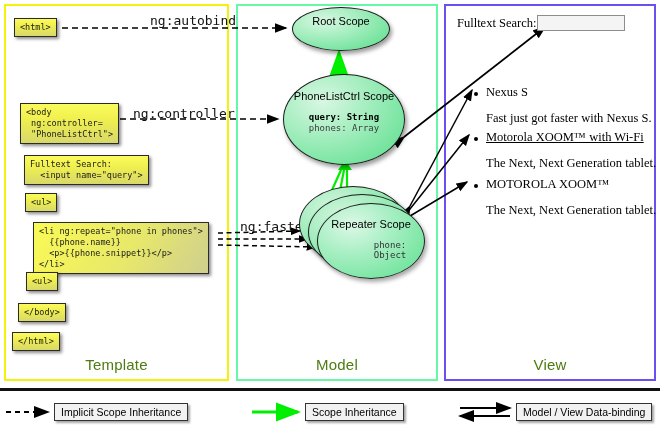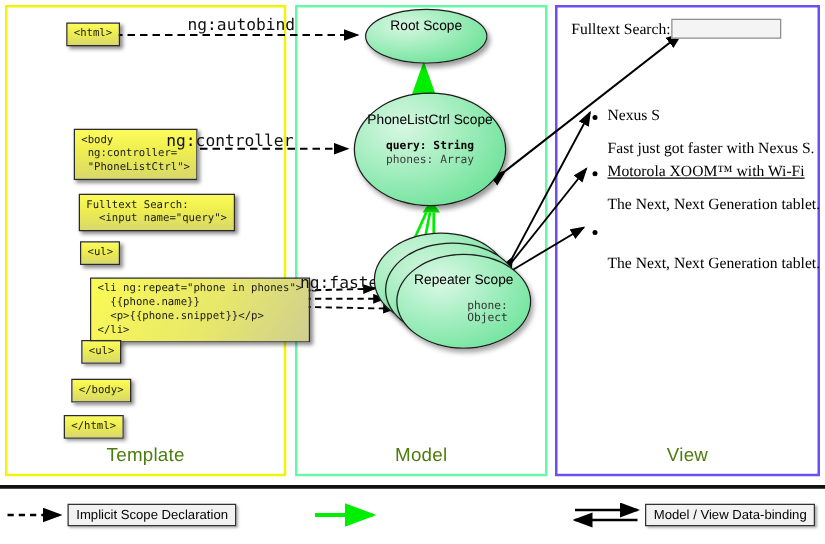--- a/index.html
+++ b/index.html
@@ -16,21 +16,21 @@
   .panel-label{position:absolute;width:100%;text-align:center;
                font-size:15px;color:#4d7c0f;bottom:6px;letter-spacing:.2px;}
 
   
   .codebox{position:absolute;box-sizing:border-box;
            border:1.5px solid #2b2b2b;
            background:linear-gradient(180deg,#fbfb5c 0%,#efef4f 40%,#d8d86a 100%);
            font-family:"DejaVu Sans Mono", monospace;
            font-size:8.5px;color:#1a1a1a;line-height:11px;
            padding:3px 5px;white-space:pre;
-           box-shadow:2px 2px 3px rgba(0,0,0,.45);margin-left:39px;}
+           box-shadow:2px 2px 3px rgba(0,0,0,.45);}
   #cb-html{left:14px;top:18px;}
   #cb-body{left:20px;top:103px;}
   #cb-search{left:24px;top:155px;}
   #cb-ul1{left:25px;top:193px;}
   #cb-li{left:33px;top:222px;
          background:linear-gradient(120deg,#fafa55 0%,#e8e86a 55%,#cfcf8f 100%);}
   #cb-ul2{left:26px;top:272px;}
   #cb-bodyend{left:18px;top:303px;}
   #cb-htmlend{left:12px;top:332px;}
 
@@ -198,37 +198,39 @@
 
   <div class="v-bullet" style="left:474px;top:92px;"></div>
   <div class="v-item" style="left:486px;top:85px;">Nexus S</div>
   <div class="v-item" style="left:486px;top:111px;">Fast just got faster with Nexus S.</div>
 
   <div class="v-bullet" style="left:474px;top:137px;"></div>
   <div class="v-item" style="left:486px;top:130px;text-decoration:underline;">Motorola XOOM™  with Wi-Fi</div>
   <div class="v-item" style="left:486px;top:156px;">The Next, Next Generation tablet.</div>
 
   <div class="v-bullet" style="left:474px;top:184px;"></div>
+  <div class="v-item" style="left:486px;top:177px;">MOTOROLA XOOM™</div>
   <div class="v-item" style="left:486px;top:203px;">The Next, Next Generation tablet.</div>
 
   <div id="legend">
     <div id="legend-rule"></div>
 
     <svg class="ov" style="height:47px;top:0;" viewBox="0 0 660 47">
       <defs>
         <marker id="lgA" markerWidth="8" markerHeight="8" refX="7" refY="3" orient="auto">
           <path d="M0,0 L8,3 L0,6 Z" fill="#000"></path>
         </marker>
         <marker id="lgG" markerWidth="8" markerHeight="8" refX="7" refY="3" orient="auto">
           <path d="M0,0 L8,3 L0,6 Z" fill="#00ee00"></path>
         </marker>
       </defs>
       <line x1="6" y1="24" x2="48" y2="24" stroke="#000" stroke-width="2" stroke-dasharray="5,4" marker-end="url(#lgA)"></line>
       <line x1="252" y1="24" x2="298" y2="24" stroke="#00ee00" stroke-width="3.2" marker-end="url(#lgG)"></line>
       <line x1="460" y1="20" x2="510" y2="20" stroke="#000" stroke-width="2" marker-end="url(#lgA)"></line>
       <line x1="510" y1="28" x2="460" y2="28" stroke="#000" stroke-width="2" marker-end="url(#lgA)"></line>
     </svg>
 
-    <div class="lg-box" id="lg-b1">Implicit Scope Declaration</div>
+    <div class="lg-box" id="lg-b1">Implicit Scope Inheritance</div>
+    <div class="lg-box" id="lg-b2">Scope Inheritance</div>
     <div class="lg-box" id="lg-b3">Model / View Data-binding</div>
   </div>
 
 </div>
 
 </body></html>

